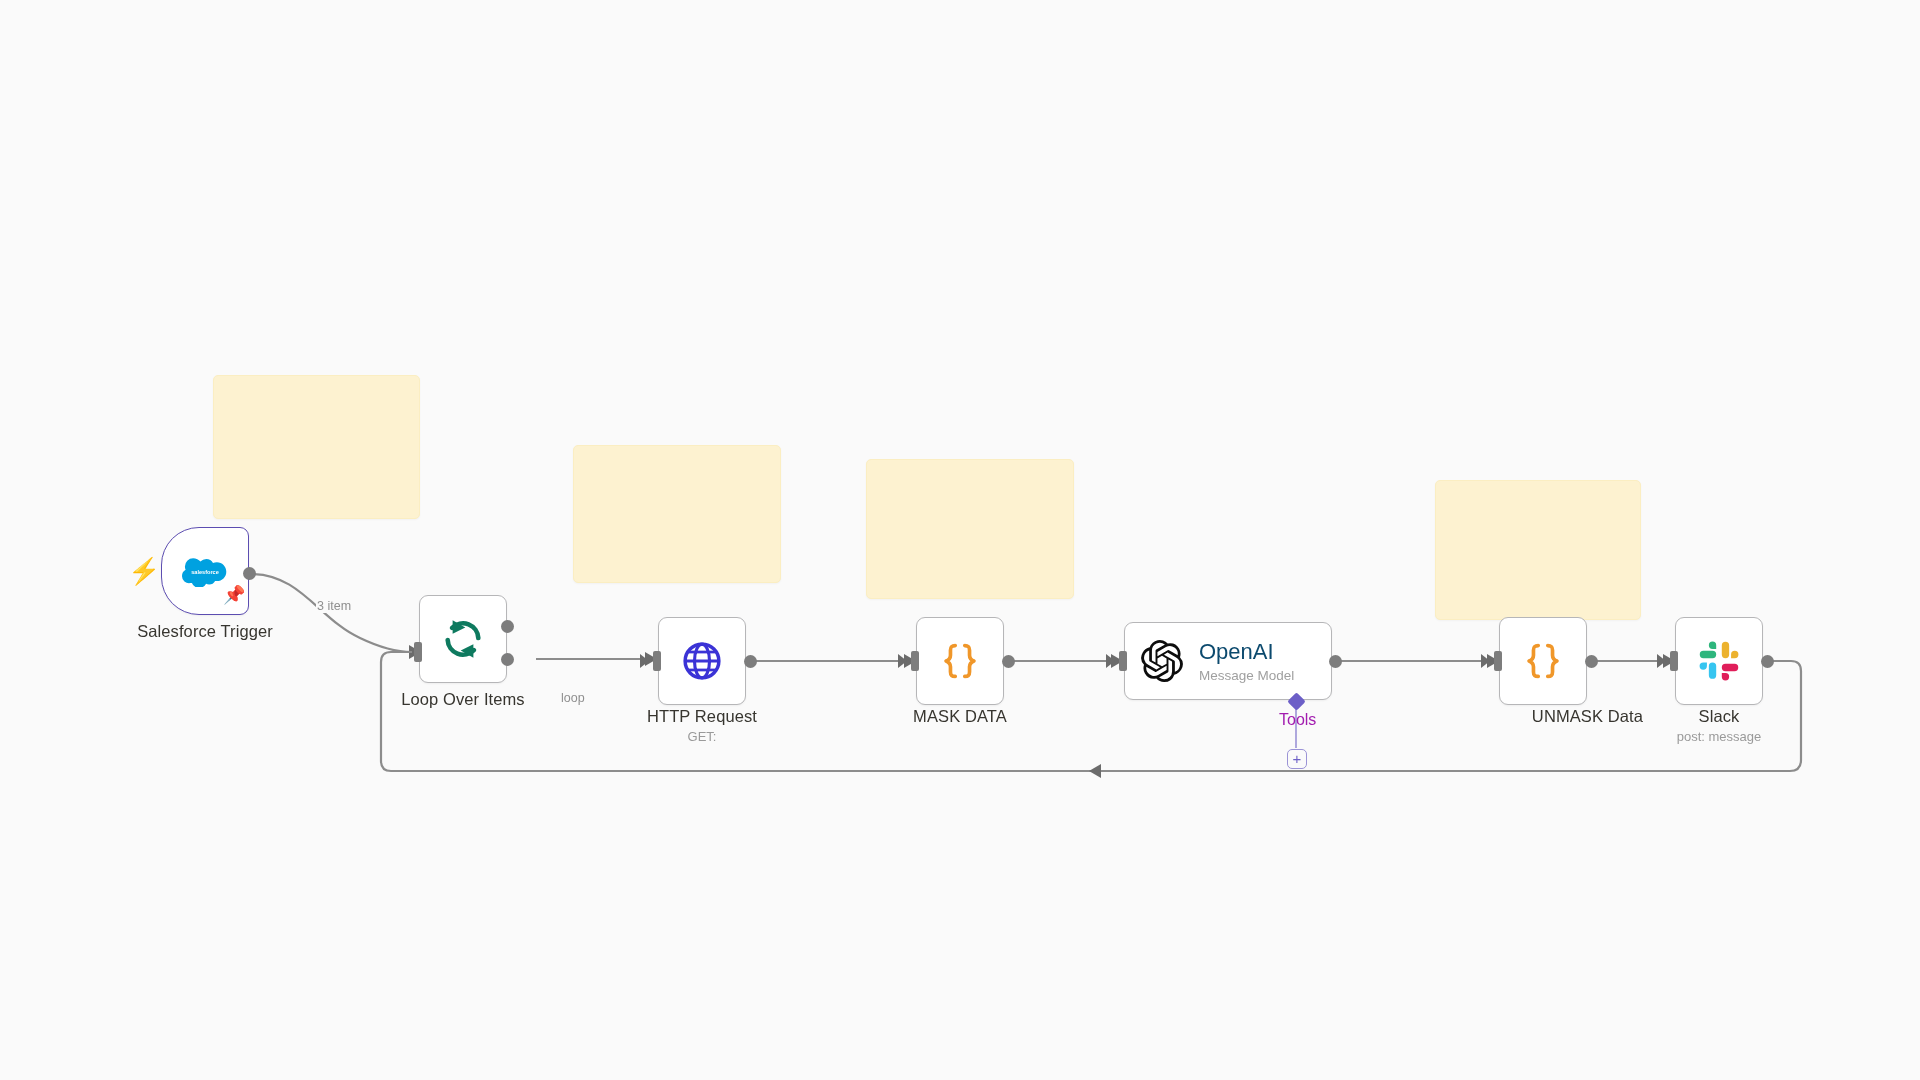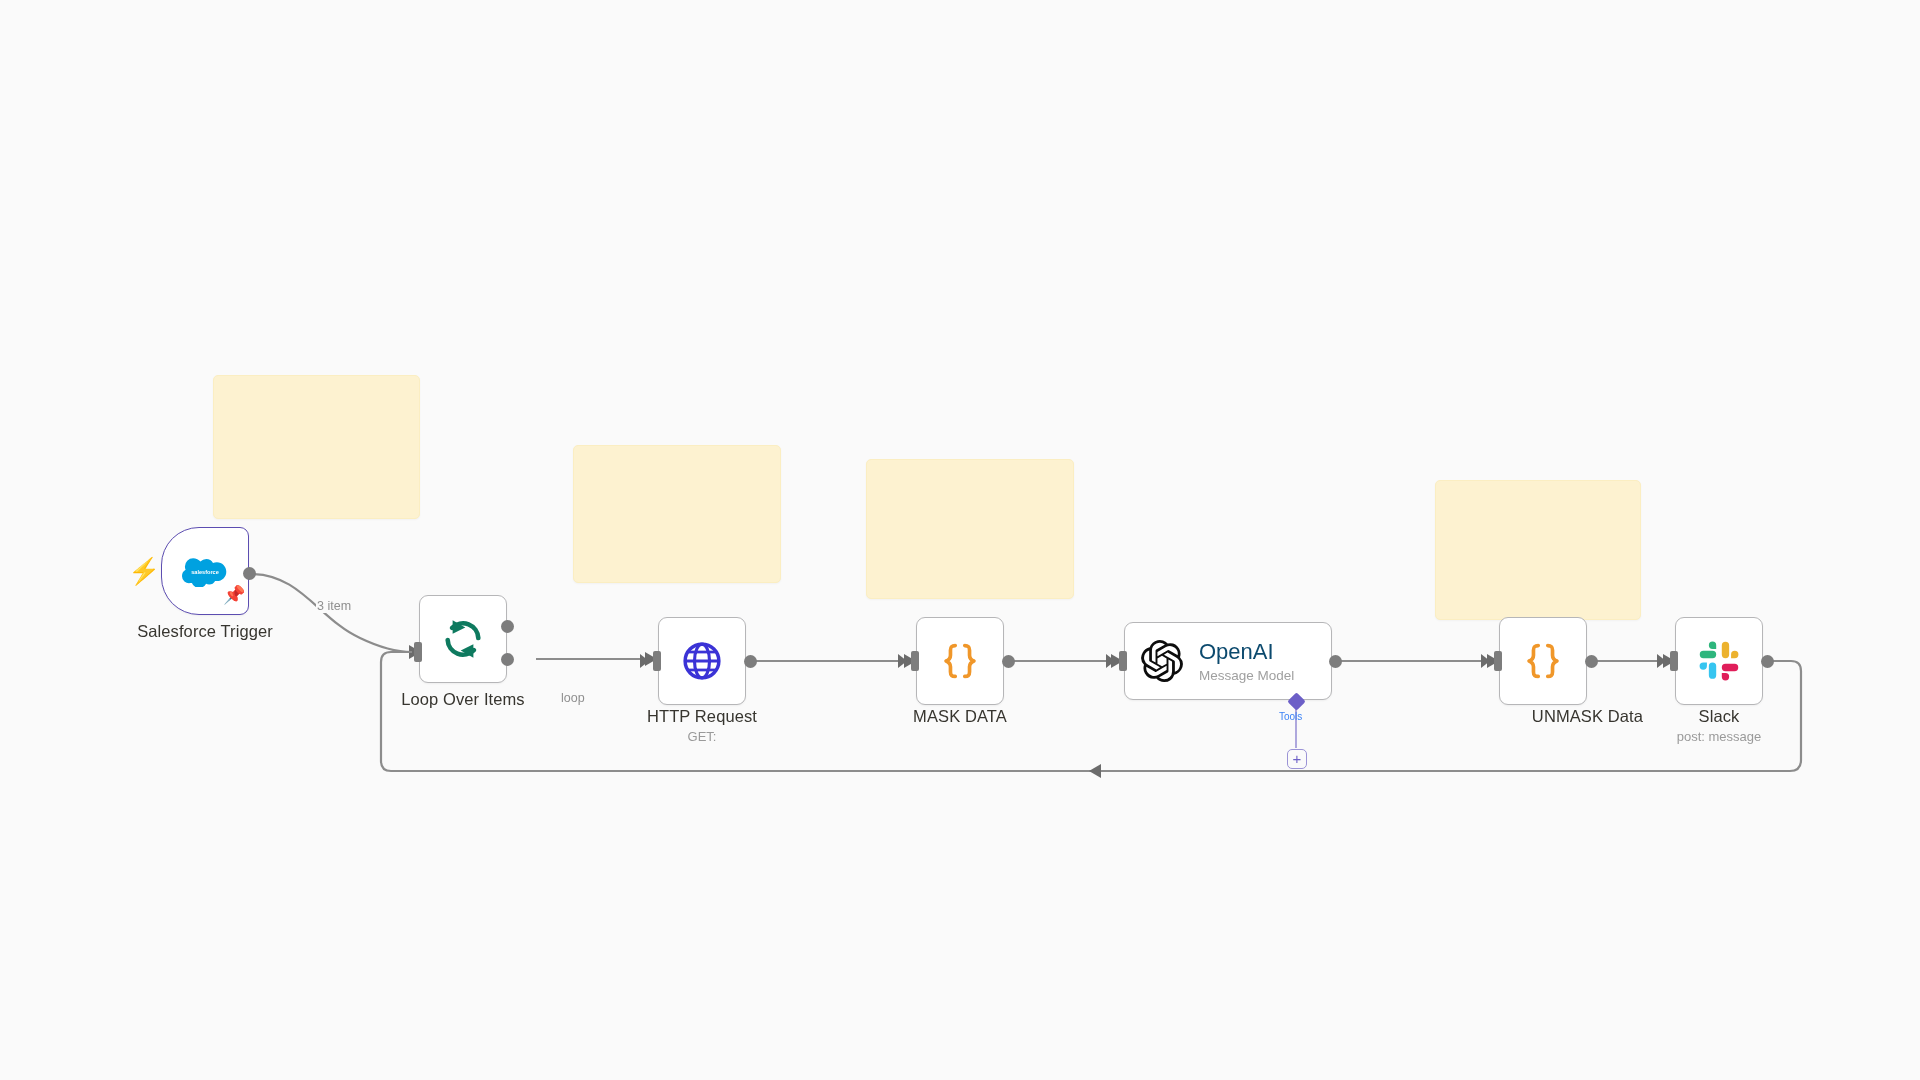--- a/index.html
+++ b/index.html
@@ -114,22 +114,22 @@
 
   .diamond {
     position: absolute;
     width: 13px; height: 13px;
     background: #6c5fc7;
     transform: rotate(45deg);
     border-radius: 2px;
   }
   .tools-label {
     position: absolute;
-    font-size: 10px;
-    color: #3b82f6;
+    font-size: 16px;
+    color: #a21caf;
     white-space: nowrap;
   }
   .plus-btn {
     position: absolute;
     width: 20px; height: 20px;
     border: 1.4px solid #9b93d6;
     border-radius: 5px;
     background: #fafafa;
     color: #6c5fc7;
     font-size: 15px;

